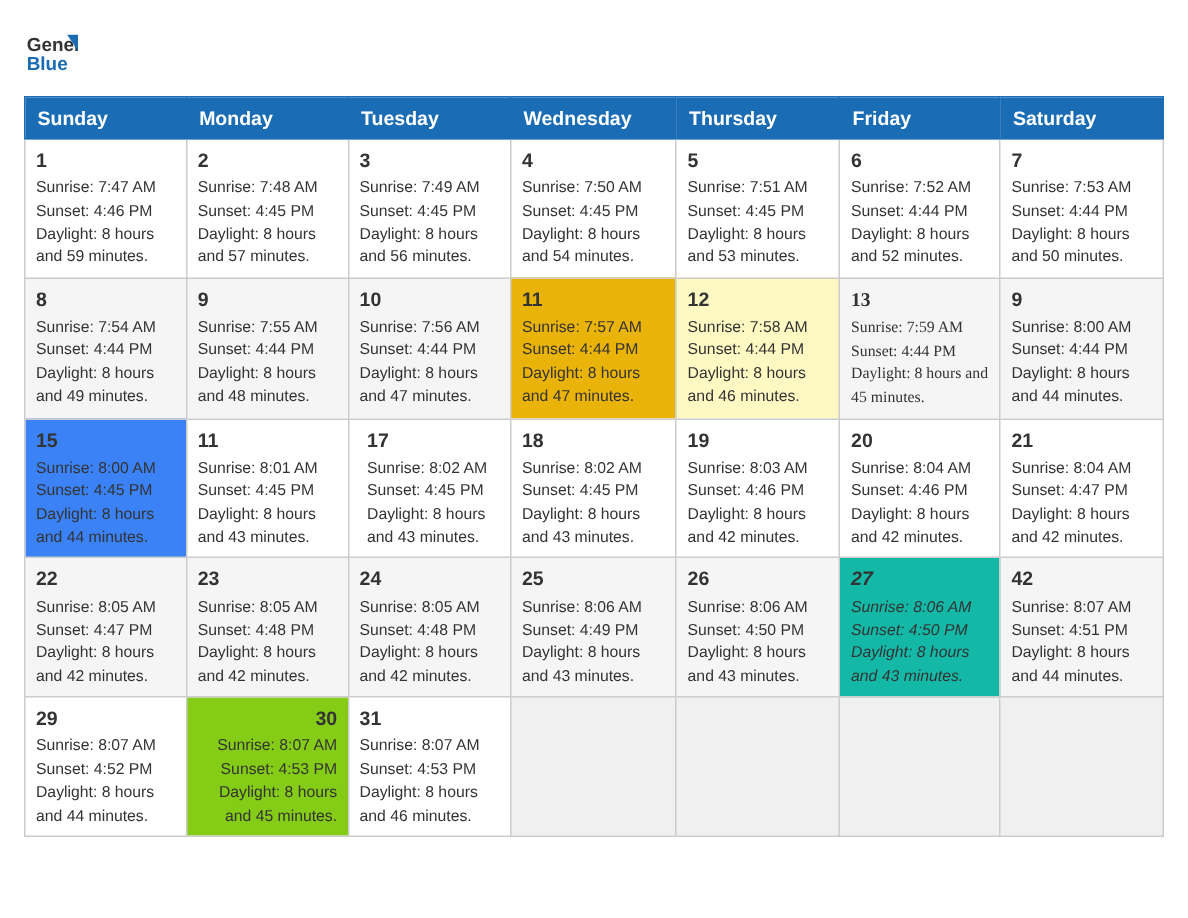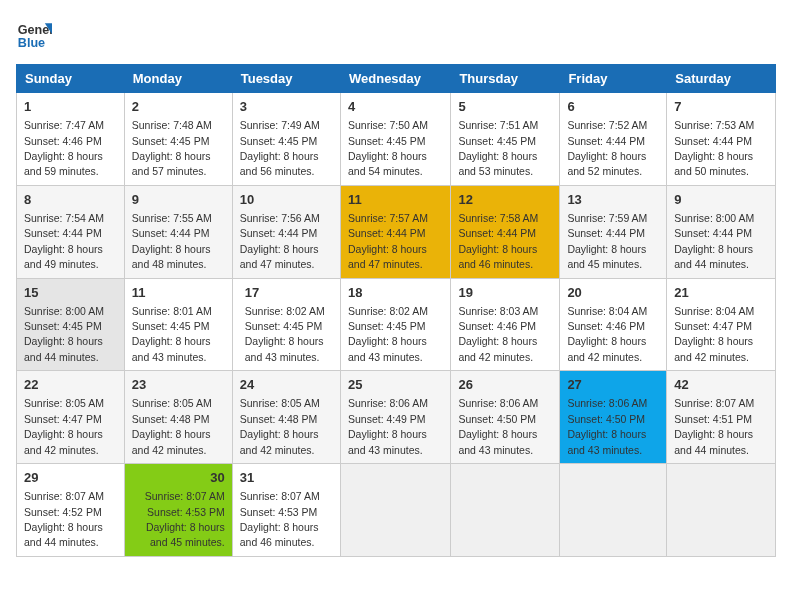--- a/index.html
+++ b/index.html
@@ -118,40 +118,40 @@
         <td style="background: rgb(255, 255, 255);"><span class="day-num">4</span><span class="day-info">Sunrise: 7:50 AM<br>Sunset: 4:45 PM<br>Daylight: 8 hours and 54 minutes.</span></td>
         <td style="background: rgb(255, 255, 255);"><span class="day-num">5</span><span class="day-info">Sunrise: 7:51 AM<br>Sunset: 4:45 PM<br>Daylight: 8 hours and 53 minutes.</span></td>
         <td style="background: rgb(255, 255, 255);"><span class="day-num">6</span><span class="day-info">Sunrise: 7:52 AM<br>Sunset: 4:44 PM<br>Daylight: 8 hours and 52 minutes.</span></td>
         <td style="background: rgb(255, 255, 255);"><span class="day-num">7</span><span class="day-info">Sunrise: 7:53 AM<br>Sunset: 4:44 PM<br>Daylight: 8 hours and 50 minutes.</span></td>
       </tr>
       <tr>
         <td style="background: rgb(245, 245, 245);"><span class="day-num">8</span><span class="day-info">Sunrise: 7:54 AM<br>Sunset: 4:44 PM<br>Daylight: 8 hours and 49 minutes.</span></td>
         <td style="background: rgb(245, 245, 245);"><span class="day-num">9</span><span class="day-info">Sunrise: 7:55 AM<br>Sunset: 4:44 PM<br>Daylight: 8 hours and 48 minutes.</span></td>
         <td style="background: rgb(245, 245, 245);"><span class="day-num">10</span><span class="day-info">Sunrise: 7:56 AM<br>Sunset: 4:44 PM<br>Daylight: 8 hours and 47 minutes.</span></td>
         <td style="background: #eab308;"><span class="day-num">11</span><span class="day-info">Sunrise: 7:57 AM<br>Sunset: 4:44 PM<br>Daylight: 8 hours and 47 minutes.</span></td>
-        <td style="background: #eab308;"><span class="day-num">12</span><span class="day-info">Sunrise: 7:58 AM<br>Sunset: 4:44 PM<br>Daylight: 8 hours and 46 minutes.</span></td>
-        <td style="background: rgb(245, 245, 245);"><span class="day-num">13</span><span class="day-info">Sunrise: 7:59 AM<br>Sunset: 4:44 PM<br>Daylight: 8 hours and 45 minutes.</span></td>
+        <td style="background: #fef9c3;"><span class="day-num">12</span><span class="day-info">Sunrise: 7:58 AM<br>Sunset: 4:44 PM<br>Daylight: 8 hours and 46 minutes.</span></td>
+        <td style="background: rgb(245, 245, 245); font-family: Liberation Serif, serif;"><span class="day-num">13</span><span class="day-info">Sunrise: 7:59 AM<br>Sunset: 4:44 PM<br>Daylight: 8 hours and 45 minutes.</span></td>
         <td style="background: rgb(245, 245, 245);"><span class="day-num">9</span><span class="day-info">Sunrise: 8:00 AM<br>Sunset: 4:44 PM<br>Daylight: 8 hours and 44 minutes.</span></td>
       </tr>
       <tr>
-        <td style="background: #e5e5e5;"><span class="day-num">15</span><span class="day-info">Sunrise: 8:00 AM<br>Sunset: 4:45 PM<br>Daylight: 8 hours and 44 minutes.</span></td>
+        <td style="background: #3b82f6;"><span class="day-num">15</span><span class="day-info">Sunrise: 8:00 AM<br>Sunset: 4:45 PM<br>Daylight: 8 hours and 44 minutes.</span></td>
         <td style="background: rgb(255, 255, 255);"><span class="day-num">11</span><span class="day-info">Sunrise: 8:01 AM<br>Sunset: 4:45 PM<br>Daylight: 8 hours and 43 minutes.</span></td>
         <td style="background: rgb(255, 255, 255); padding-left: 12px;"><span class="day-num">17</span><span class="day-info">Sunrise: 8:02 AM<br>Sunset: 4:45 PM<br>Daylight: 8 hours and 43 minutes.</span></td>
         <td style="background: rgb(255, 255, 255);"><span class="day-num">18</span><span class="day-info">Sunrise: 8:02 AM<br>Sunset: 4:45 PM<br>Daylight: 8 hours and 43 minutes.</span></td>
         <td style="background: rgb(255, 255, 255);"><span class="day-num">19</span><span class="day-info">Sunrise: 8:03 AM<br>Sunset: 4:46 PM<br>Daylight: 8 hours and 42 minutes.</span></td>
         <td style="background: rgb(255, 255, 255);"><span class="day-num">20</span><span class="day-info">Sunrise: 8:04 AM<br>Sunset: 4:46 PM<br>Daylight: 8 hours and 42 minutes.</span></td>
         <td style="background: rgb(255, 255, 255);"><span class="day-num">21</span><span class="day-info">Sunrise: 8:04 AM<br>Sunset: 4:47 PM<br>Daylight: 8 hours and 42 minutes.</span></td>
       </tr>
       <tr>
         <td style="background: rgb(245, 245, 245);"><span class="day-num">22</span><span class="day-info">Sunrise: 8:05 AM<br>Sunset: 4:47 PM<br>Daylight: 8 hours and 42 minutes.</span></td>
         <td style="background: rgb(245, 245, 245);"><span class="day-num">23</span><span class="day-info">Sunrise: 8:05 AM<br>Sunset: 4:48 PM<br>Daylight: 8 hours and 42 minutes.</span></td>
         <td style="background: rgb(245, 245, 245); margin-top: 30px;"><span class="day-num">24</span><span class="day-info">Sunrise: 8:05 AM<br>Sunset: 4:48 PM<br>Daylight: 8 hours and 42 minutes.</span></td>
         <td style="background: rgb(245, 245, 245);"><span class="day-num">25</span><span class="day-info">Sunrise: 8:06 AM<br>Sunset: 4:49 PM<br>Daylight: 8 hours and 43 minutes.</span></td>
         <td style="background: rgb(245, 245, 245);"><span class="day-num">26</span><span class="day-info">Sunrise: 8:06 AM<br>Sunset: 4:50 PM<br>Daylight: 8 hours and 43 minutes.</span></td>
-        <td style="background: #0ea5e9;"><span class="day-num">27</span><span class="day-info">Sunrise: 8:06 AM<br>Sunset: 4:50 PM<br>Daylight: 8 hours and 43 minutes.</span></td>
+        <td style="background: #14b8a6; font-style: italic;"><span class="day-num">27</span><span class="day-info">Sunrise: 8:06 AM<br>Sunset: 4:50 PM<br>Daylight: 8 hours and 43 minutes.</span></td>
         <td style="background: rgb(245, 245, 245);"><span class="day-num">42</span><span class="day-info">Sunrise: 8:07 AM<br>Sunset: 4:51 PM<br>Daylight: 8 hours and 44 minutes.</span></td>
       </tr>
       <tr>
         <td style="background: rgb(255, 255, 255);"><span class="day-num">29</span><span class="day-info">Sunrise: 8:07 AM<br>Sunset: 4:52 PM<br>Daylight: 8 hours and 44 minutes.</span></td>
         <td style="background: #84cc16; text-align: right;"><span class="day-num">30</span><span class="day-info">Sunrise: 8:07 AM<br>Sunset: 4:53 PM<br>Daylight: 8 hours and 45 minutes.</span></td>
         <td style="background: rgb(255, 255, 255);"><span class="day-num">31</span><span class="day-info">Sunrise: 8:07 AM<br>Sunset: 4:53 PM<br>Daylight: 8 hours and 46 minutes.</span></td>
         <td class="empty"></td>
         <td class="empty"></td>
         <td class="empty"></td>
         <td class="empty"></td>

